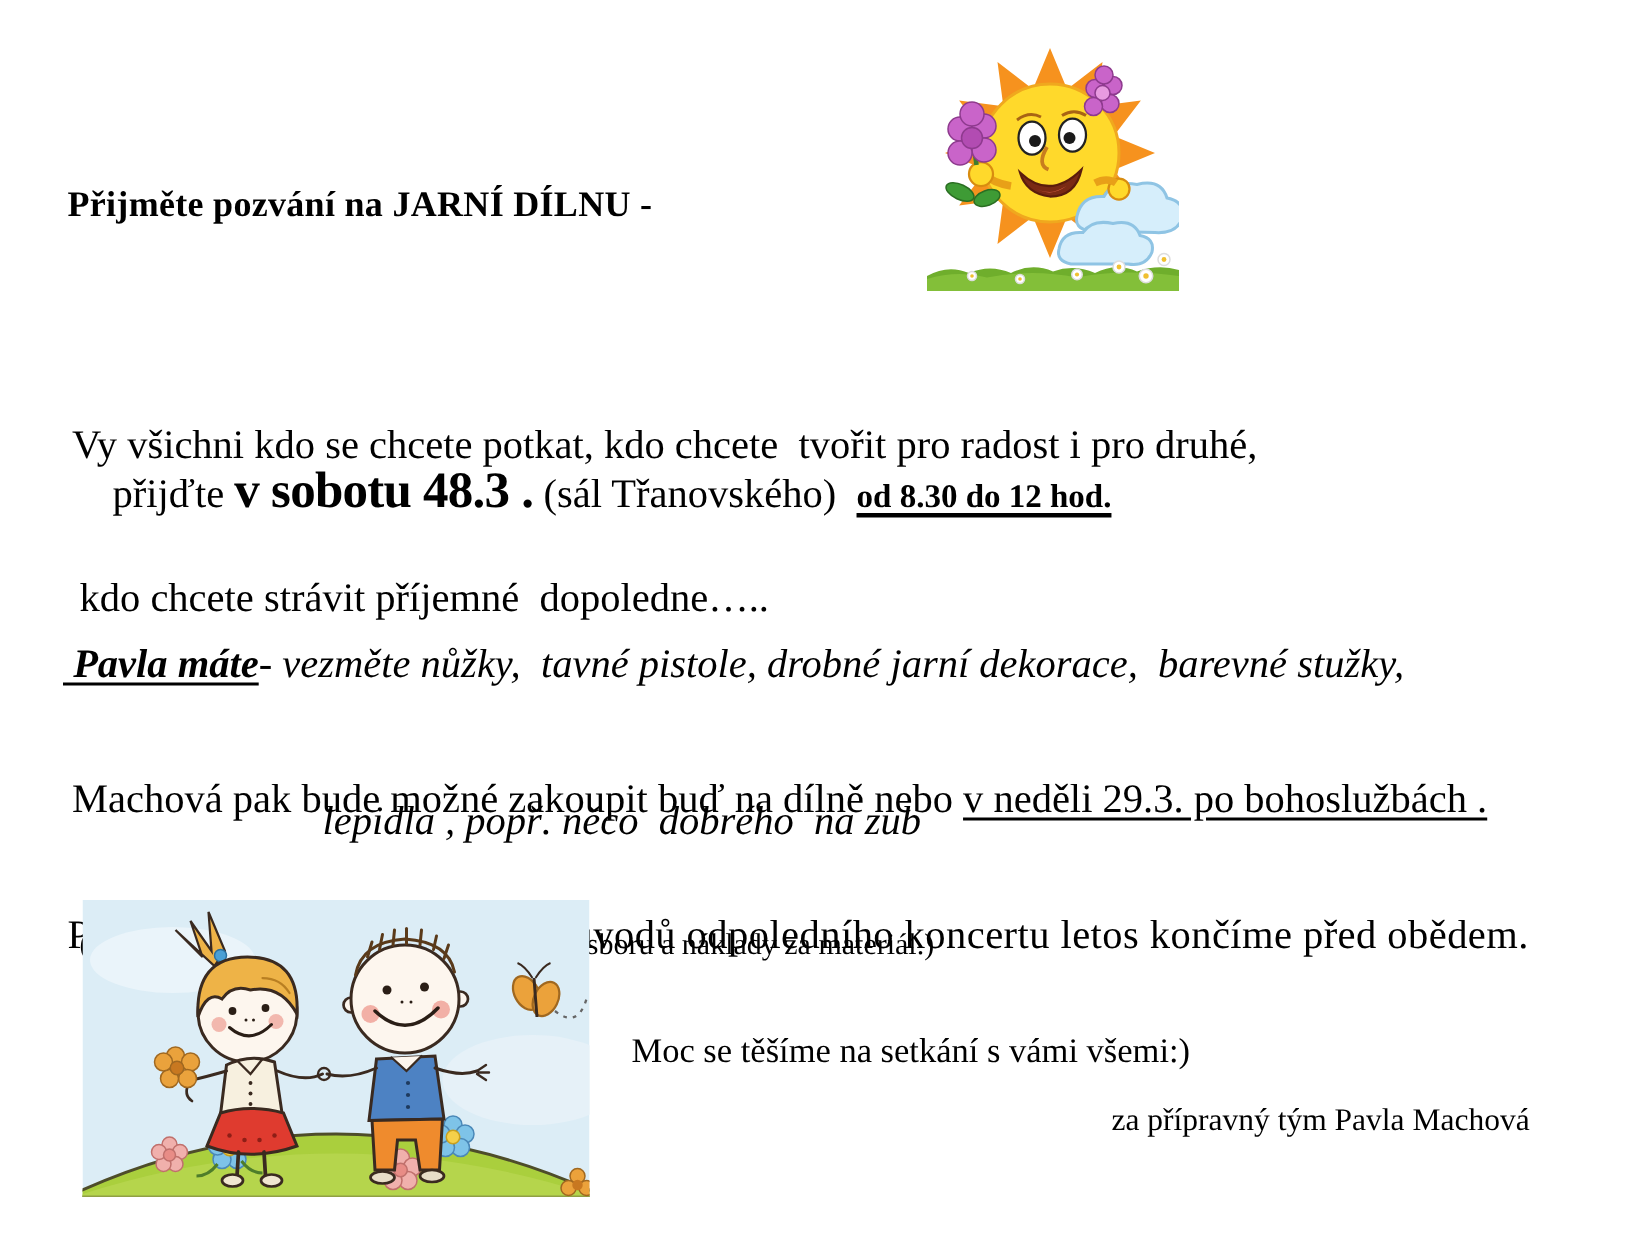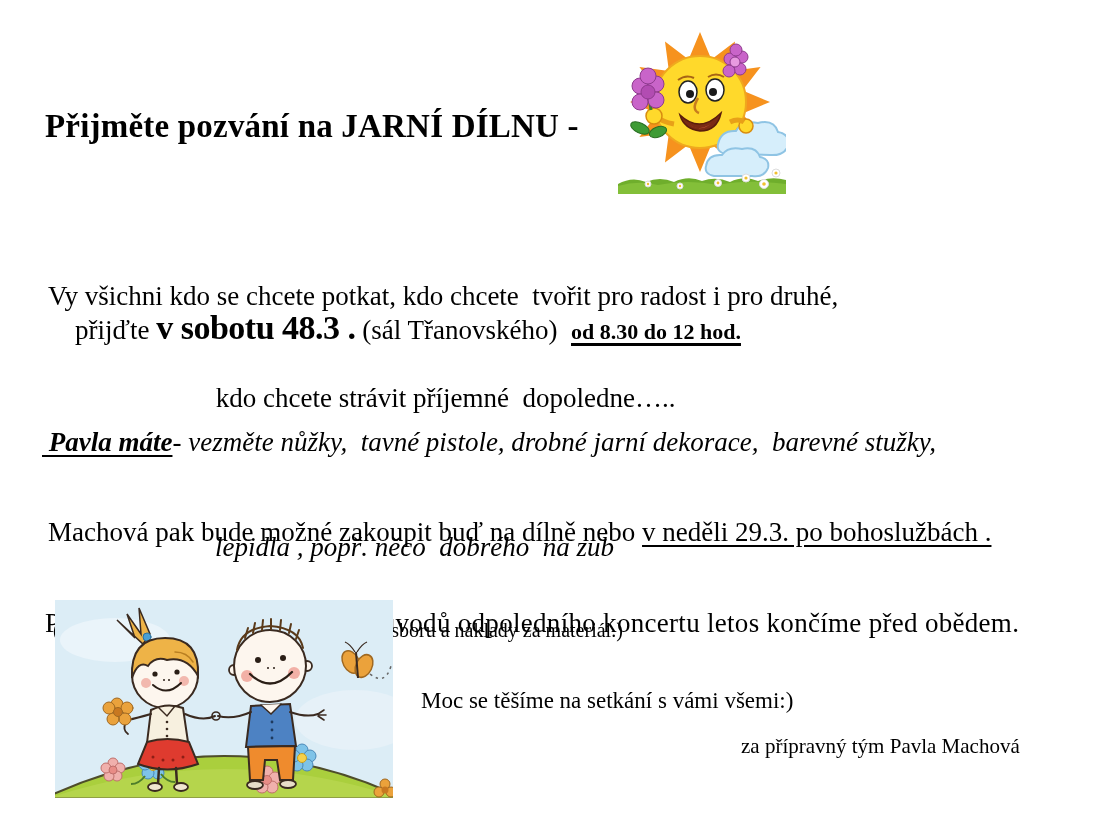--- a/index.html
+++ b/index.html
@@ -1,23 +1,23 @@
 <!DOCTYPE html>
 <html><head>
 <meta charset="utf-8">
 <style>
   html,body{margin:0;padding:0;background:#fff;}
   .page{
     position:relative;width:1100px;height:827px;background:#ffffff;
     font-family:"Liberation Serif", serif;color:#000;overflow:hidden;
   }
   .abs{position:absolute;white-space:pre;}
-  .title{left:45px;top:108px;font-size:33px;font-weight:bold;letter-spacing:.2px;}
+  .title{left:45px;top:124px;font-size:24px;font-weight:bold;letter-spacing:.2px;}
   .intro{left:48px;top:211px;font-size:27px;line-height:34px;}
-  .intro .l2{padding-left:5px;text-align:center;}
+  .intro .l2{padding-left:5px;}
   .invite{left:48px;top:278px;font-size:27px;}
   .invite .date{font-weight:bold;font-size:34px;letter-spacing:-.5px;}
   .invite .time{font-weight:bold;font-size:22px;text-decoration:underline;text-decoration-thickness:2.5px;text-underline-offset:4px;}
   .bring{left:42px;top:355px;font-size:27px;line-height:35px;font-style:italic;}
   .bring .lead{font-weight:bold;text-decoration:underline;text-decoration-thickness:2px;text-underline-offset:4px;}
   .bring .l2{padding-left:173px;}
   .sale{left:48px;top:450px;font-size:27px;line-height:33px;}
   .sale .und{text-decoration:underline;text-underline-offset:4px;text-decoration-thickness:1.5px;}
   .sale .note{font-size:20px;padding-left:5px;line-height:30px;}
   .refreshment{left:45px;top:568px;font-size:27px;letter-spacing:.3px;margin-top:40px;}

